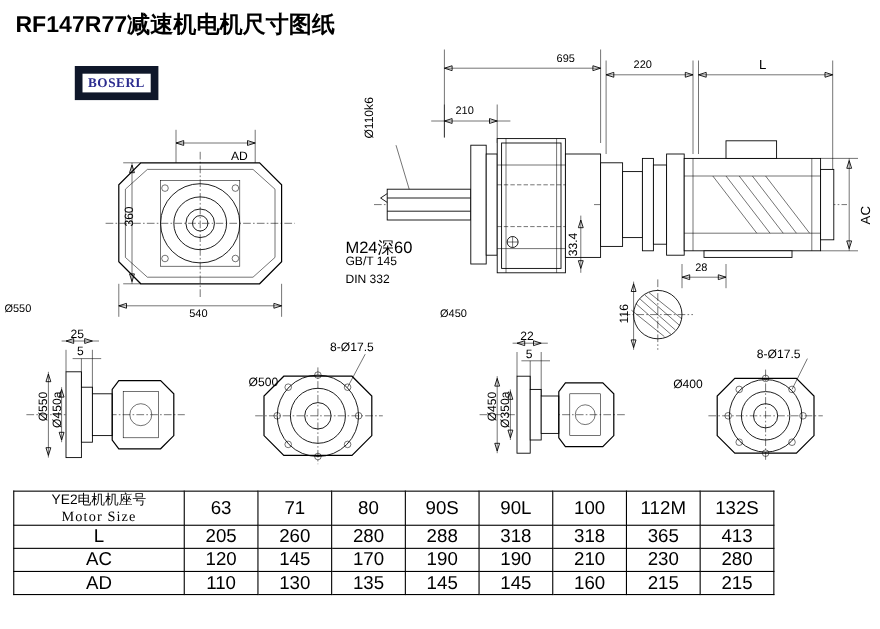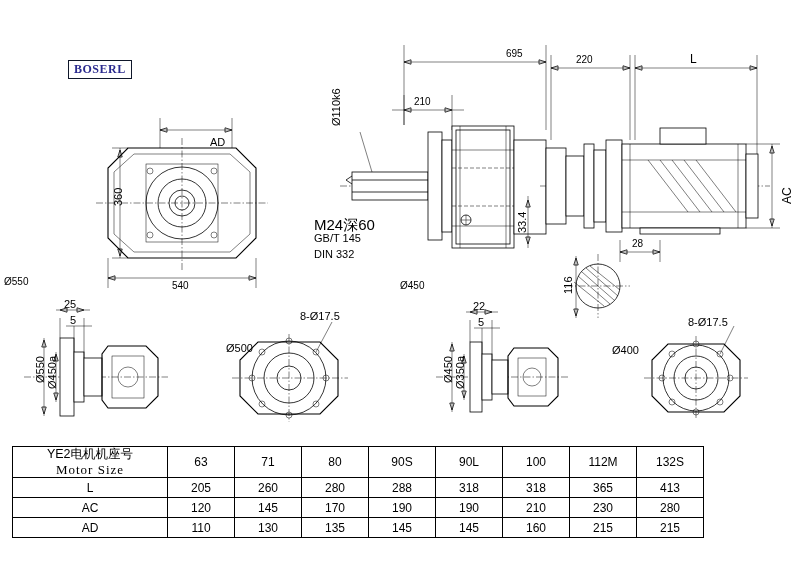--- a/index.html
+++ b/index.html
@@ -16,21 +16,21 @@
   
   .title{
     position:absolute;left:14px;top:8px;
     font-size:21px;font-weight:bold;letter-spacing:0px;
     white-space:nowrap;
   }
 
   
   .logo{
     position:absolute;left:68px;top:60px;
-    border:1px solid #0f172a;
+    border:7px solid #0f172a;
     padding:1px 5px;
     font-size:12px;font-weight:bold;color:#2b2b8f;
     font-family:"Liberation Serif", serif;
     letter-spacing:.5px;
   }
 
   
   .lbl{position:absolute;font-size:10px;white-space:nowrap;}
   .lbl.sm{font-size:11px;text-align:right;}
   .vert180{writing-mode:vertical-rl;transform:rotate(180deg);}
@@ -46,34 +46,35 @@
   
   .tbl{
     position:absolute;left:12px;top:446px;
     border-collapse:collapse;
     font-family:"Liberation Sans", sans-serif;
     padding-left:44px;
   }
   .tbl td{
     border:1px solid #000;
     text-align:center;
-    font-size:12px;
+    font-size:17px;
     height:19px;
     padding:0 2px;
   }
   .tbl td.hdr{width:150px;font-size:13px;line-height:15px;}
   .tbl td.c{width:62px;}
   .tbl .cn{font-size:12.5px;}
   .tbl .mono{font-family:Liberation Serif, serif;font-size:13px;letter-spacing:1px;}
 </style>
 </head>
 <body>
 
 <div class="page">
 
+  <div class="title">RF147R77减速机电机尺寸图纸</div>
   <div class="logo">BOSERL</div>
 
   <svg width="800" height="572">
 
     <g>
       <line class="thin" x1="404" y1="45" x2="404" y2="125"></line>
       <line class="thin" x1="546" y1="45" x2="546" y2="130"></line>
       <line class="thin" x1="404" y1="62" x2="546" y2="62"></line>
       <path class="ln" d="M404 62 l7 -2.2 v4.4 z" fill="#000"></path>
       <path class="ln" d="M546 62 l-7 -2.2 v4.4 z" fill="#000"></path>

